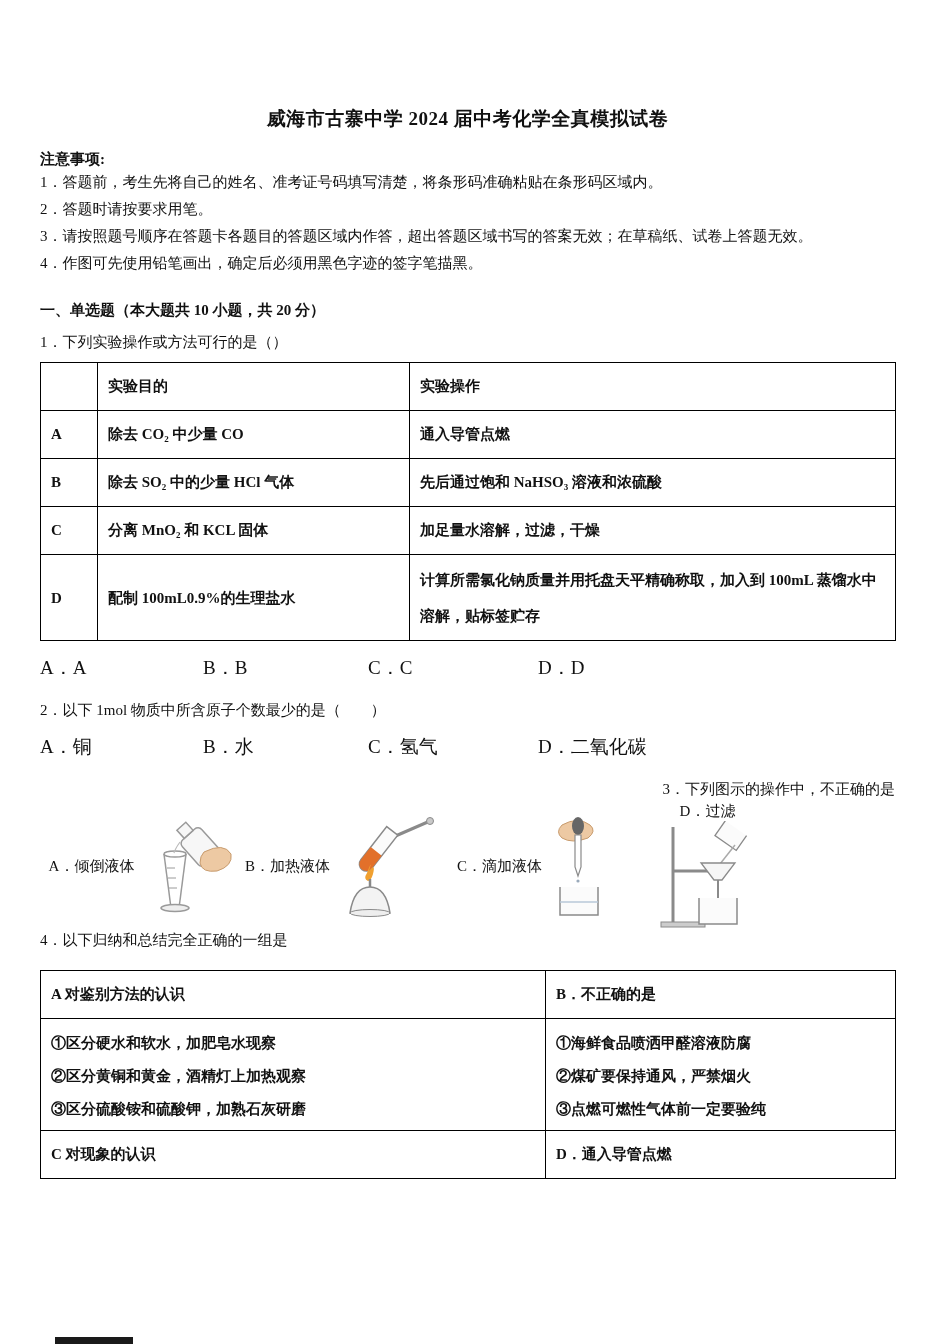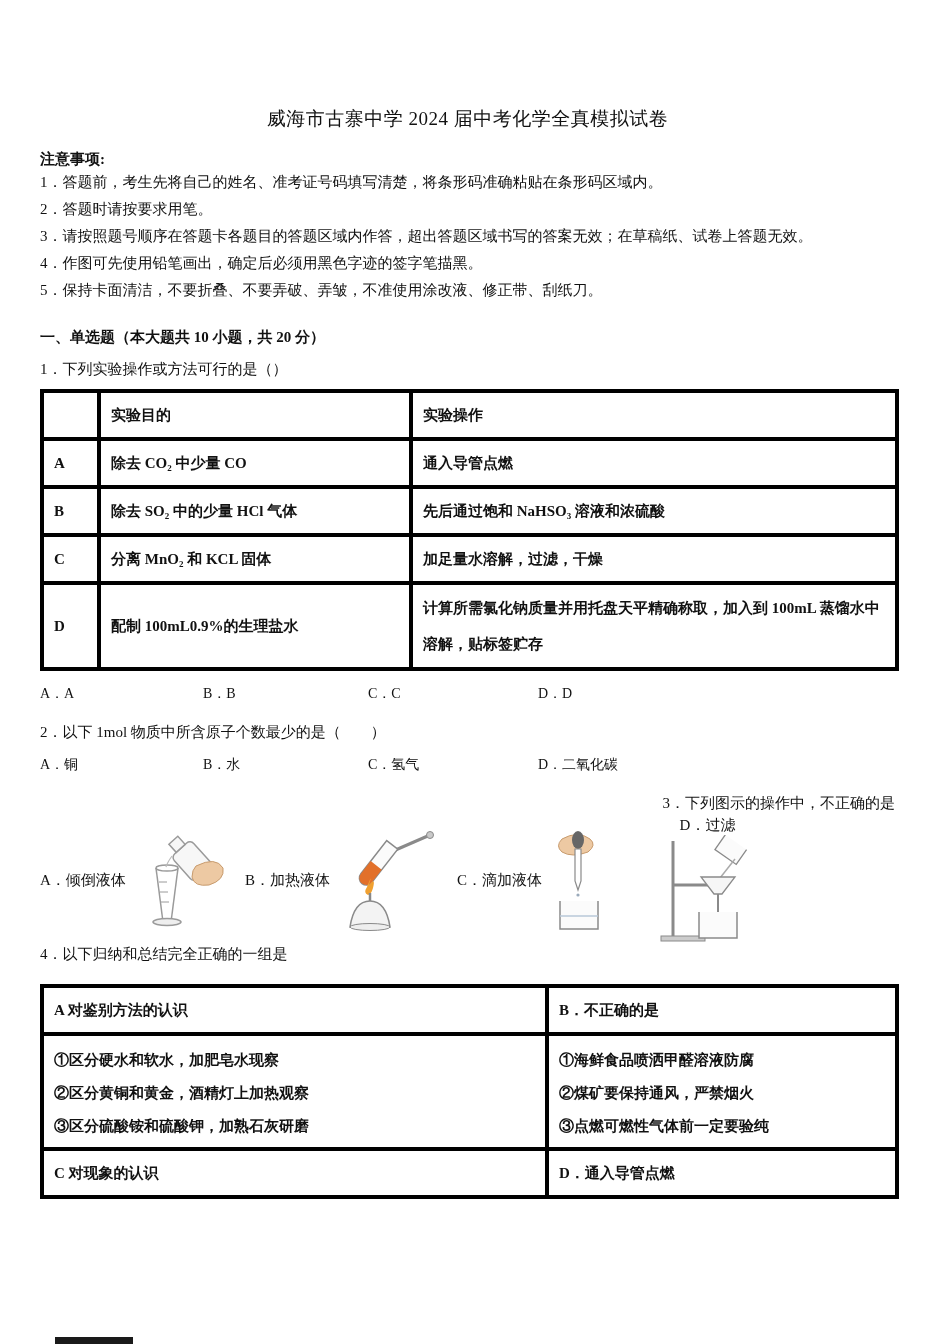--- a/index.html
+++ b/index.html
@@ -4,47 +4,47 @@
 <style>
   * { margin:0; padding:0; box-sizing:border-box; }
   html,body { background:#ffffff; }
   body {
     width:950px; height:1344px;
     font-family:"Liberation Serif","DejaVu Serif",serif;
     color:#111;
   }
   .page { position:relative; width:950px; height:1344px; padding:106px 55px 0 40px; overflow:hidden; }
 
-  .title { text-align:center; font-size:19px; font-weight:400; letter-spacing:0.5px; }
+  .title { text-align:center; font-size:19px; font-weight:700; letter-spacing:0.5px; }
 
   .notes { margin-top:18px; }
   .notes-heading { font-size:15px; font-weight:600; }
   .note-line { font-size:15px; line-height:27px; }
 
   .section-heading { margin-top:24px; font-size:15px; font-weight:600; }
   .q-text { margin-top:13px; font-size:15px; }
 
   table { border-collapse:collapse; width:855px; font-size:15px; table-layout:fixed; }
-  td { border:4px solid #000000; padding:4px 10px; vertical-align:middle; font-weight:600; }
+  td { border:1px solid #000000; padding:4px 10px; vertical-align:middle; font-weight:600; }
   .q1-table { margin-top:10px; }
   .h48 td { height:48px; }
   .h86 td { height:86px; line-height:36px; }
   .th { font-weight:700; }
   .letter { font-weight:700; }
 
   .options-row {
-    margin-top:14px; font-size:14px;
+    margin-top:14px; font-size:19px;
     display:grid; grid-template-columns:163px 165px 170px auto;
   }
 
   .figures-row { margin-top:12px; display:flex; align-items:center; height:110px; }
   .figure-group { display:flex; align-items:center; }
   .fig-label { font-size:15px; white-space:nowrap; }
   .figure-group svg { display:block; }
-  .fg-a { width:205px; } .fg-b { width:212px; } .fg-c { width:168px; } .fg-d { width:165px;flex-direction:column; }
+  .fg-a { width:205px;justify-content:center; } .fg-b { width:212px; } .fg-c { width:168px; } .fg-d { width:165px;flex-direction:column; }
 
   .q4-table { margin-top:20px; }
   .items-cell { vertical-align:top; padding-top:8px; padding-bottom:4px; }
   .items-cell div { line-height:33px; }
 
   .page-edge-artifact {
     position:absolute; left:55px; bottom:0; width:78px; height:7px; background:#1a1a1a;
   }
 </style>
 </head>
@@ -53,21 +53,20 @@
 <div class="page">
 
   <div class="title">威海市古寨中学 2024 届中考化学全真模拟试卷</div>
 
   <div class="notes">
     <div class="notes-heading">注意事项:</div>
     <div class="note-line">1．答题前，考生先将自己的姓名、准考证号码填写清楚，将条形码准确粘贴在条形码区域内。</div>
     <div class="note-line">2．答题时请按要求用笔。</div>
     <div class="note-line">3．请按照题号顺序在答题卡各题目的答题区域内作答，超出答题区域书写的答案无效；在草稿纸、试卷上答题无效。</div>
     <div class="note-line">4．作图可先使用铅笔画出，确定后必须用黑色字迹的签字笔描黑。</div>
-    <div class="note-line">5．保持卡面清洁，不要折叠、不要弄破、弄皱，不准使用涂改液、修正带、刮纸刀。</div>
   </div>
 
   <div class="section-heading">一、单选题（本大题共 10 小题，共 20 分）</div>
 
   <div class="q-text">1．下列实验操作或方法可行的是（）</div>
 
   <table class="q1-table">
     <colgroup>
         <col style="width:57px">
         <col style="width:312px">

